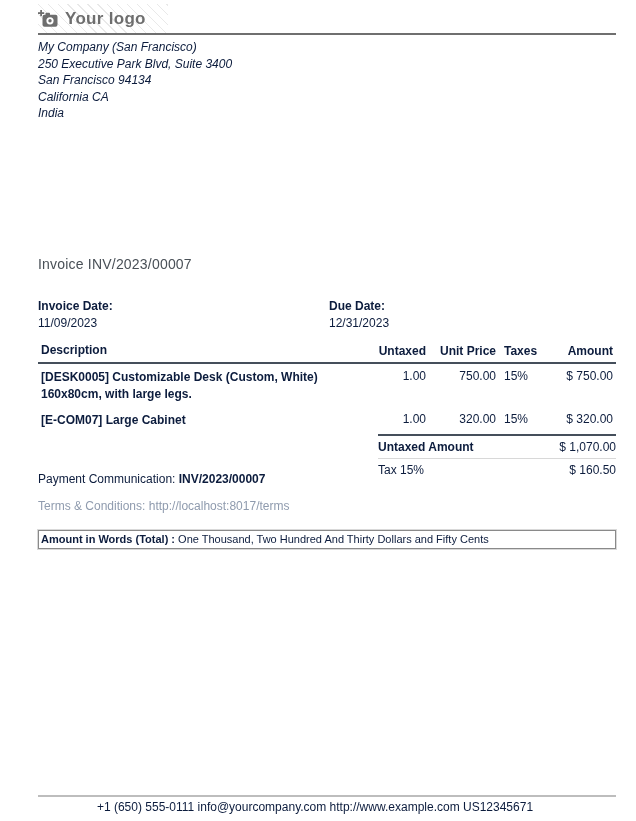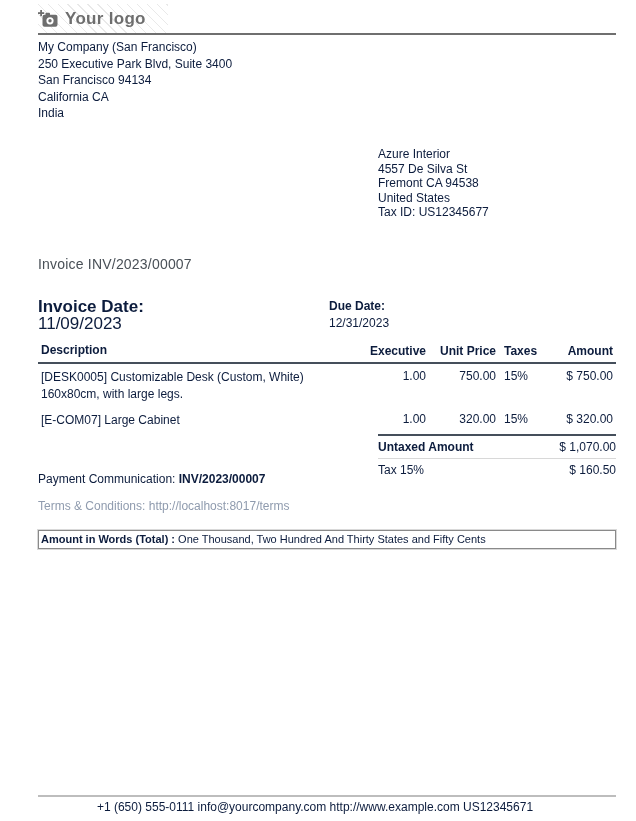--- a/index.html
+++ b/index.html
@@ -12,34 +12,34 @@
   
   .logo-box{
     left:25px;top:4px;width:130px;height:29px;display:flex;align-items:center;gap:7px;
     background:repeating-linear-gradient(45deg,#ffffff 0px,#ffffff 6px,#e9e9e9 6px,#e9e9e9 7px);
   }
   .logo-text{font-size:17px;font-weight:bold;color:#6e6e6e;letter-spacing:.3px;white-space:nowrap;}
   .header-rule{left:25px;top:33px;width:578px;border-top:2px solid #6f6f6f;height:0;}
   
   .company{left:25px;top:39px;font-size:12px;line-height:16.5px;}
   .customer{left:365px;top:147px;font-size:12px;line-height:14.6px;}
-  .addr-line{display:block;white-space:nowrap;}
+  .addr-line{display:block;white-space:nowrap;font-style:italic;}
   
   .title{left:25px;top:256px;font-size:14px;color:#495057;font-weight:400;letter-spacing:.2px;white-space:nowrap;}
-  .date-col1{left:25px;top:298px;font-size:17px;line-height:17px;}
+  .date-col1{left:25px;top:298px;font-size:12px;line-height:17px;}
   .date-col2{left:316px;top:298px;font-size:12px;line-height:17px;}
   .date-label{font-weight:bold;display:block;}
   .date-value{display:block;}
   
   .lines{left:25px;top:341px;width:578px;border-collapse:collapse;font-size:12px;table-layout:fixed;}
   .lines th{font-weight:bold;padding:1px 0 3px 0;border-bottom:2px solid #454f5b;}
   .lines td{vertical-align:top;padding:5px 0 4px 0;}
   .al{text-align:left;}
   .ar{text-align:right;}
-  .cell-desc{padding-left:3px !important;line-height:17px;}
+  .cell-desc{padding-left:3px !important;line-height:17px;font-weight:bold;}
   .cell-tax{padding-left:8px !important;}
   .cell-amt{padding-right:3px !important;}
   
   .pay-terms{left:25px;top:434px;font-size:12px;}
   .pay-comm{left:25px;top:472px;font-size:12px;}
   .pay-comm .ref{font-weight:bold;}
   .terms-cond{left:25px;top:499px;font-size:12px;color:#8f9bae;}
   .terms-cond a{color:#8f9bae;text-decoration:none;}
   
   .totals{left:365px;top:434px;width:238px;font-size:12px;border-top:2px solid #454f5b;text-align:right;}
@@ -80,27 +80,20 @@
   <div class="abs header-rule"></div>
 
   <div class="abs company">
     <span class="addr-line">My Company (San Francisco)</span>
     <span class="addr-line">250 Executive Park Blvd, Suite 3400</span>
     <span class="addr-line">San Francisco 94134</span>
     <span class="addr-line">California CA</span>
     <span class="addr-line">India</span>
   </div>
 
-  <div class="abs customer">
-    <span class="addr-line">Azure Interior</span>
-    <span class="addr-line">4557 De Silva St</span>
-    <span class="addr-line">Fremont CA 94538</span>
-    <span class="addr-line">United States</span>
-    <span class="addr-line">Tax ID: US12345677</span>
-  </div>
 
   <div class="abs title">Invoice INV/2023/00007</div>
 
   <div class="abs date-col1">
     <span class="date-label">Invoice Date:</span>
     <span class="date-value">11/09/2023</span>
   </div>
   <div class="abs date-col2">
     <span class="date-label">Due Date:</span>
     <span class="date-value">12/31/2023</span>
@@ -110,21 +103,21 @@
     <colgroup>
       <col style="width:330px">
         <col style="width:58px">
         <col style="width:70px">
         <col style="width:34px">
         <col style="width:86px">
     </colgroup>
     <thead>
       <tr>
         <th class="al cell-desc">Description</th>
-        <th class="ar">Executive</th>
+        <th class="ar">Untaxed</th>
         <th class="ar">Unit Price</th>
         <th class="al cell-tax">Taxes</th>
         <th class="ar cell-amt">Amount</th>
       </tr>
     </thead>
     <tbody>
       <tr>
         <td class="al cell-desc">
           <div>[DESK0005] Customizable Desk (Custom, White)</div>
           <div>160x80cm, with large legs.</div>
@@ -161,21 +154,21 @@
       <span>$ 1,070.00</span>
     </div>
     <div class="t-row">
       <span>Tax 15%</span>
       <span>$ 160.50</span>
     </div>
   </div>
 
   <div class="abs words-box">
     <span class="words-label">Amount in Words (Total) :</span>
-    <span>One Thousand, Two Hundred And Thirty States and Fifty Cents</span>
+    <span>One Thousand, Two Hundred And Thirty Dollars and Fifty Cents</span>
   </div>
 
   <div class="abs footer-rule"></div>
   <div class="abs footer-text">
     <span>+1 (650) 555-0111</span>
     <span>info@yourcompany.com</span>
     <span>http://www.example.com</span>
     <span>US12345671</span>
   </div>
 

